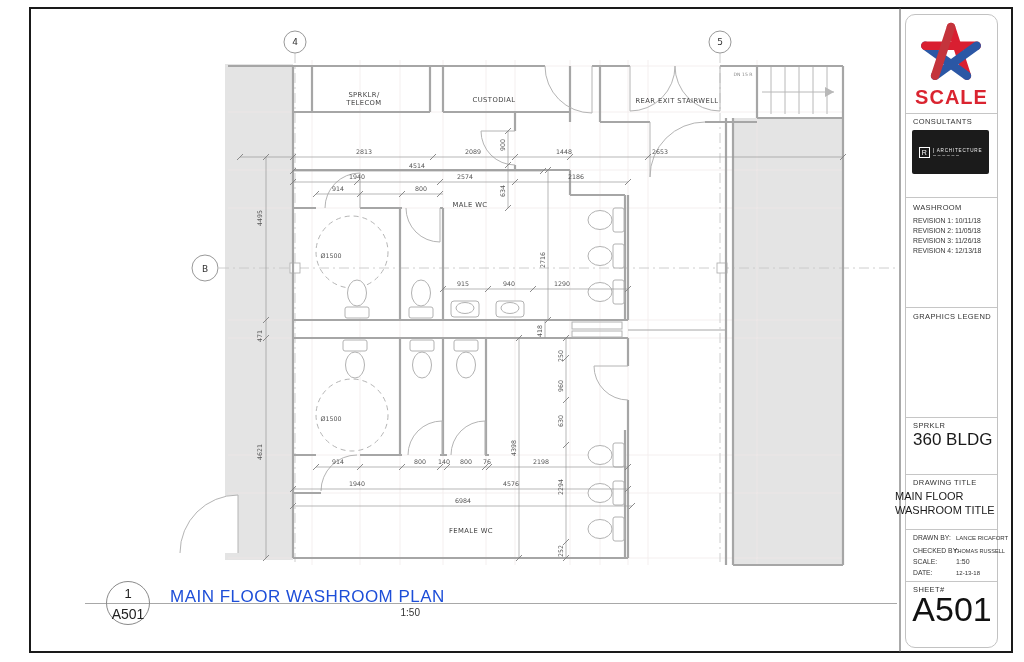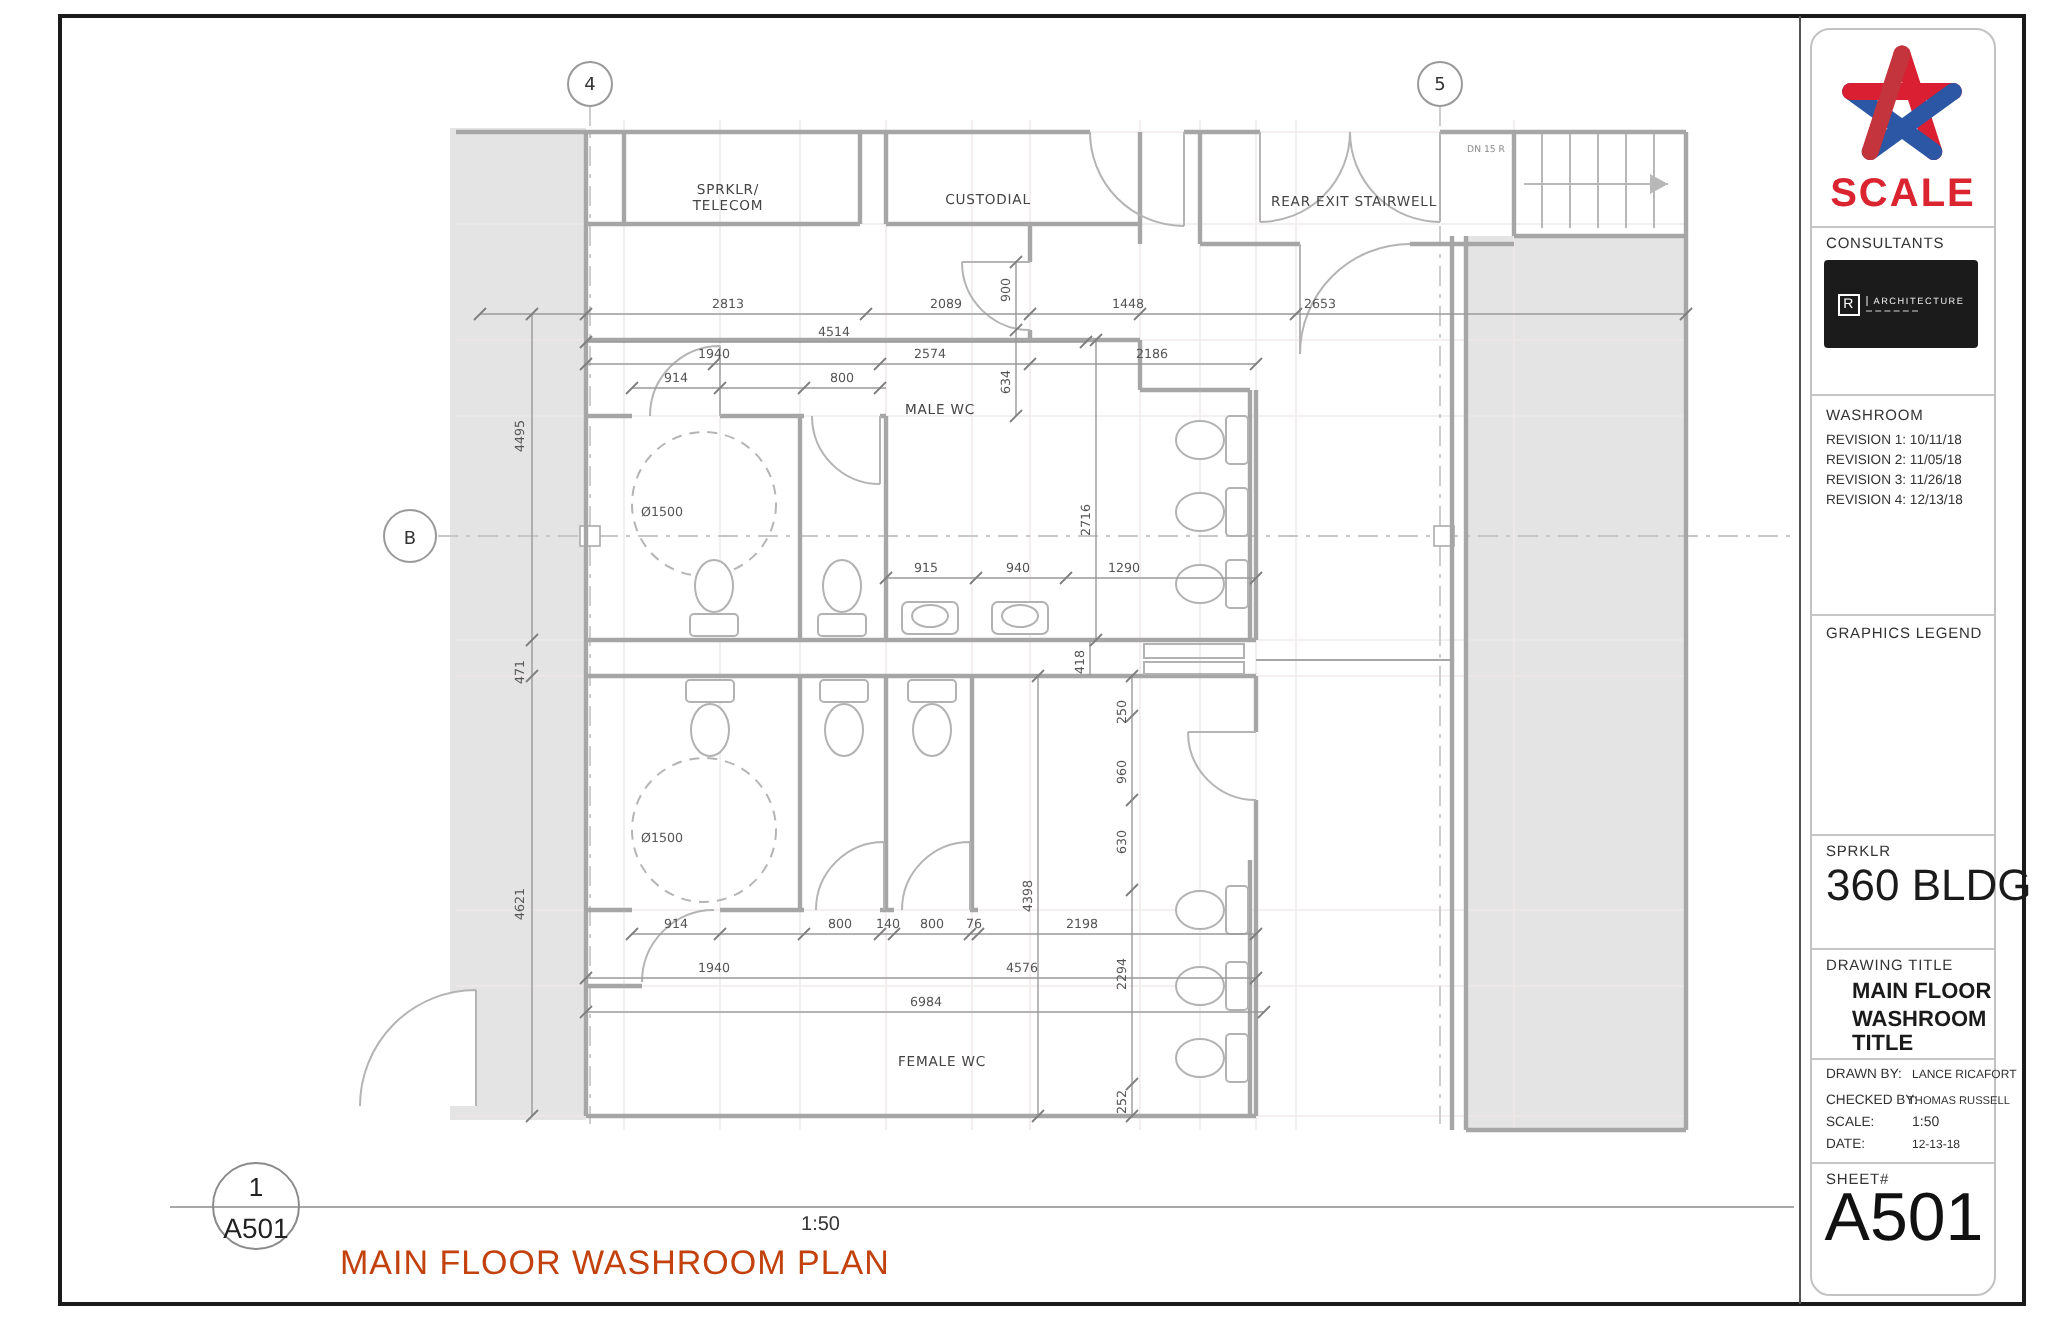--- a/index.html
+++ b/index.html
@@ -20,33 +20,33 @@
   .sait-word{position:absolute;left:905px;width:93px;text-align:center;top:86px;
              font-size:20px;font-weight:bold;color:#da2430;letter-spacing:1px;}
   .card{position:absolute;left:912px;top:130px;width:77px;height:44px;background:#1b1b1b;
         border-radius:2px;display:flex;align-items:center;justify-content:center;gap:3px;}
   .card .rbox{width:11px;height:11px;border:1px solid #fff;color:#fff;font-size:7px;
               display:flex;align-items:center;justify-content:center;}
   .card .cname{color:#eee;font-size:4.6px;letter-spacing:.8px;border-left:1px solid #888;
                padding-left:3px;}
   .card .tagline{width:26px;border-top:1px dashed #777;margin-top:2px;}
   .rev-line{position:absolute;left:913px;font-size:6.8px;color:#333;white-space:nowrap;}
-  .proj-name{position:absolute;left:913px;top:430px;font-size:22px;color:#1a1a1a;}
-  .dt-line{position:absolute;left:926px;font-size:11px;color:#1a1a1a;font-weight:bold;}
+  .proj-name{position:absolute;left:913px;top:430px;font-size:17px;color:#1a1a1a;}
+  .dt-line{position:absolute;left:895px;font-size:11px;color:#1a1a1a;}
   .kv-label{position:absolute;left:913px;font-size:6.8px;color:#333;white-space:nowrap;}
   .kv-value{position:absolute;font-size:6px;color:#333;white-space:nowrap;}
   .sheet-num{position:absolute;left:909px;top:590px;width:86px;text-align:center;
              font-size:34px;color:#111;}
   
   .vp-line{position:absolute;left:85px;top:603px;width:812px;border-top:1px solid #a8a8a8;}
   .vp-circle{position:absolute;left:106px;top:581px;width:44px;height:44px;border:1px solid #8a8a8a;
              border-radius:50%;background:transparent;}
   .vp-num{position:absolute;left:106px;top:586px;width:44px;text-align:center;font-size:13px;color:#222;}
   .vp-ref{position:absolute;left:106px;top:606px;width:44px;text-align:center;font-size:14px;color:#222;}
-  .vp-title{position:absolute;left:170px;top:622px;font-size:17px;letter-spacing:.5px;color:#c2410c;text-align:center;}
+  .vp-title{position:absolute;left:170px;top:587px;font-size:17px;letter-spacing:.5px;color:#1d4ed8;text-align:center;}
   .vp-scale{position:absolute;left:360px;top:607px;width:60px;text-align:right;font-size:10px;color:#333;}
 </style>
 </head>
 <body>
 
 <div class="sheet">
 
   <svg width="1024" height="662" viewBox="0 0 1024 662" style="position:absolute;left:0;top:0">
 
     <rect x="30" y="8" width="982" height="644" fill="none" stroke="#1a1a1a" stroke-width="2"></rect>

